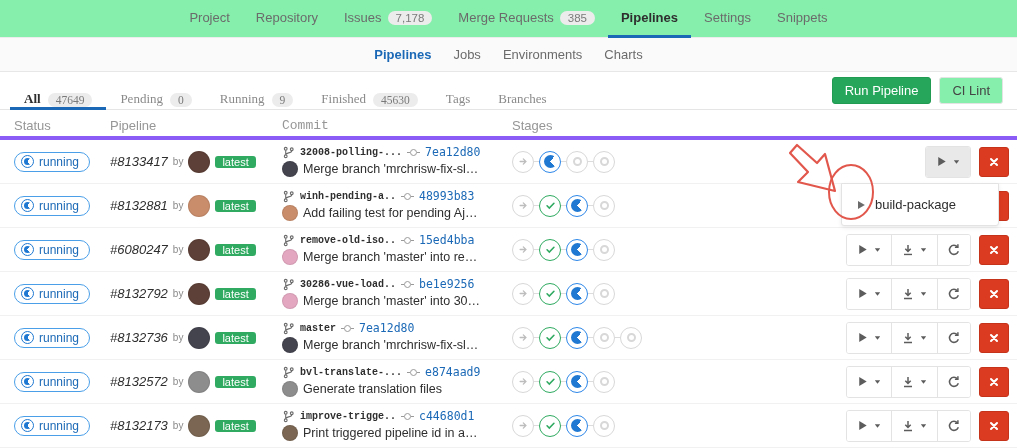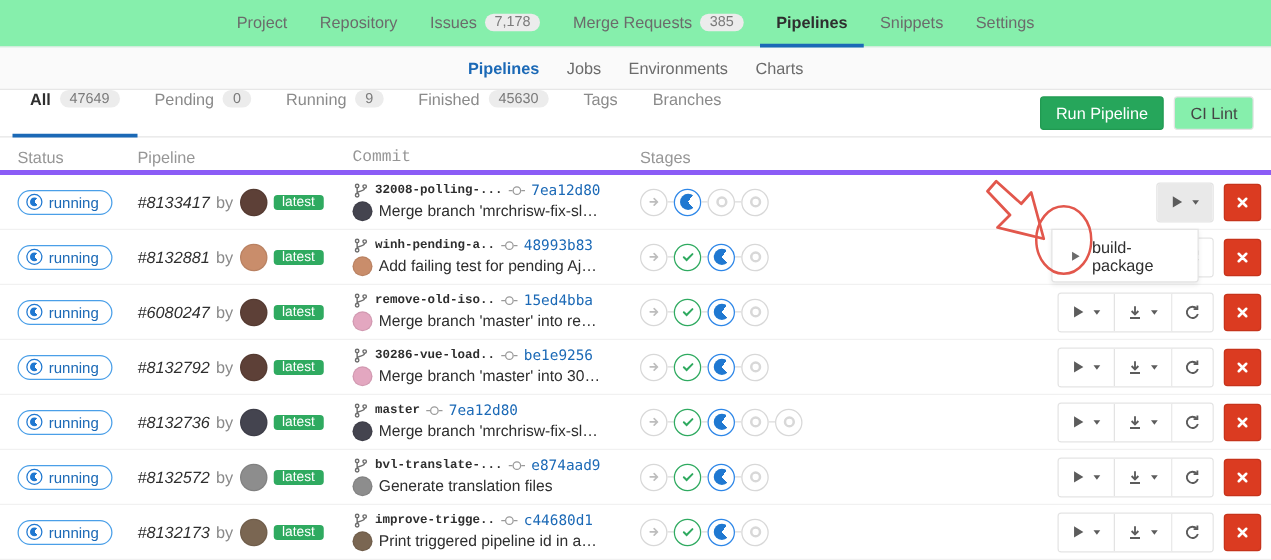--- a/index.html
+++ b/index.html
@@ -13,21 +13,21 @@
   .count-pill { background:#ececec; color:#7a7a7a; border-radius:9px; padding:1px 8px; font-size:11.5px; font-weight:normal; }
 
   
   .sub-nav { height:34px; background:#fafafa; border-bottom:1px solid #e7e7e7; display:flex; justify-content:center; align-items:center; gap:0; }
   .sub-nav .sub-item { font-size:13px; color:#6b6b6b; padding:0 11px; text-decoration:none; cursor:pointer; }
   .sub-nav .sub-item.active { color:#1b69b6; font-weight:bold; }
 
   
   .filter-bar { height:38px; border-bottom:1px solid #e5e5e5; display:flex; align-items:stretch; padding:0 10px; }
   .filter-tabs { display:flex; align-items:stretch; flex:1; }
-  .filter-tab { display:flex; align-items:flex-start; gap:7px; padding:0 14px; font-size:13px; color:#8a8a8a; border-bottom:3px solid transparent; margin-bottom:-1px; cursor:pointer; }
+  .filter-tab { display:flex; align-items:flex-end; gap:7px; padding:0 14px; font-size:13px; color:#8a8a8a; border-bottom:3px solid transparent; margin-bottom:-1px; cursor:pointer;font-family:Liberation Serif, serif; }
   .filter-tab.active { color:#2e2e2e; font-weight:bold; border-bottom-color:#1b69b6; }
   .filter-actions { display:flex; align-items:center; gap:8px; padding-right:4px; }
   .btn { font-size:13px; border-radius:3px; padding:5px 12px; cursor:pointer; border:1px solid transparent; background:#86efac; font-family:inherit; }
   .btn-green { background:#26a65b; border-color:#219a52; color:#fff; }
   .btn-outline { border-color:#e3e3e3; color:#444; }
 
   
   .table-header { position:relative; height:30px; border-bottom:4px solid #8b5cf6; }
   .table-header span { position:absolute; top:8px; font-size:13px; color:#969696; }
   .th-status { left:14px; } .th-pipeline { left:110px; } .th-commit { left:282px;font-family:Liberation Mono, monospace; } .th-stages { left:512px; }
@@ -39,21 +39,21 @@
   .pipeline-cell { left:110px; gap:5px; }
   .commit-cell { left:282px; flex-direction:column; align-items:flex-start; justify-content:center; gap:2px; }
   .stages-cell { left:512px; }
   .actions-cell { right:8px; gap:8px; }
 
   .status-badge { display:inline-flex; align-items:center; gap:5px; border:1px solid #4a9fe8; color:#1b69b6; border-radius:10px; padding:2px 10px 2px 6px; font-size:12px; cursor:pointer; background:#fff; }
   .ring { width:13px; height:13px; border-radius:50%; border:1px solid #1f78d1; position:relative; display:inline-block; flex:none; }
   .ring .moon { position:absolute; left:2px; top:2px; width:7px; height:7px; border-radius:50%; background:conic-gradient(from 140deg, #1f78d1 0deg 255deg, transparent 255deg 360deg); }
 
   .pid { font-size:13px; color:#2e2e2e; text-decoration:none; cursor:pointer;font-style:italic; }
-  .by-label { font-size:13px; color:#8a8a8a; }
+  .by-label { font-size:10px; color:#8a8a8a; }
   .avatar { width:22px; height:22px; border-radius:50%; display:inline-block; flex:none; cursor:pointer; box-shadow:inset 0 0 0 1px rgba(0,0,0,.08); }
   .avatar.sm { width:16px; height:16px; }
   .latest-badge { background:#2faa60; color:#fff; font-size:11px; border-radius:3px; padding:0 7px; }
 
   .commit-line { display:flex; align-items:center; gap:5px; line-height:1; }
   .branch-name { font-family:Liberation Mono, monospace; font-size:10px; font-weight:bold; color:#2e2e2e; text-decoration:none; cursor:pointer; }
   .sha-link { font-family:"DejaVu Sans Mono", monospace; font-size:11.5px; color:#1b69b6; text-decoration:none; cursor:pointer; }
   .commit-glyph { display:inline-flex; align-items:center; }
   .commit-glyph .l { width:3px; height:1px; background:#9a9a9a; }
   .commit-glyph .o { width:7px; height:7px; border:1.3px solid #9a9a9a; border-radius:50%; }
@@ -67,21 +67,21 @@
   .stage .moon-lg { width:13px; height:13px; border-radius:50%; background:conic-gradient(from 140deg, #1f78d1 0deg 255deg, transparent 255deg 360deg); }
   .connector { width:5px; height:1.5px; background:#dcdcdc; flex:none; }
 
   .btn-group { display:inline-flex; border:1px solid #e3e3e3; border-radius:3px; overflow:hidden; background:#fff; }
   .icon-btn { display:inline-flex; align-items:center; justify-content:center; gap:4px; height:30px; padding:0 9px; background:#fff; border:none; border-right:1px solid #e3e3e3; cursor:pointer; }
   .btn-group .icon-btn:last-child { border-right:none; }
   .icon-btn.open { background:#e9e9e9; }
   .cancel-btn { width:30px; height:30px; background:#db3b21; border:1px solid #c6331b; border-radius:3px; display:inline-flex; align-items:center; justify-content:center; cursor:pointer; }
 
   
-  .dropdown-panel { position:absolute; left:841px; top:183px; width:118px; height:43px; background:#fff; border:1px solid #e3e3e3; border-radius:0 0 3px 3px; box-shadow:0 2px 4px rgba(0,0,0,.08); z-index:6; display:flex; align-items:center; }
+  .dropdown-panel { position:absolute; left:841px; top:183px; width:158px; height:43px; background:#fff; border:1px solid #e3e3e3; border-radius:0 0 3px 3px; box-shadow:0 2px 4px rgba(0,0,0,.08); z-index:6; display:flex; align-items:center; }
   .dropdown-item { display:flex; align-items:center; gap:8px; padding:0 13px; font-size:13px; color:#2e2e2e; width:100%; cursor:pointer; }
 
   
   .annotation { position:absolute; left:770px; top:136px; width:140px; height:110px; z-index:10; pointer-events:none; }
 </style>
 </head>
 <body>
 
 <div id="app">
 
@@ -97,24 +97,24 @@
         <span class="count-pill">7,178</span>
       </a>
     <a class="nav-item">
         <span>Merge Requests</span>
         <span class="count-pill">385</span>
       </a>
     <a class="nav-item active">
         <span>Pipelines</span>
       </a>
     <a class="nav-item">
-        <span>Snippets</span>
+        <span>Settings</span>
       </a>
     <a class="nav-item">
-        <span>Settings</span>
+        <span>Snippets</span>
       </a>
   </nav>
 
   <nav class="sub-nav">
     <a class="sub-item active">Pipelines</a>
     <a class="sub-item">Jobs</a>
     <a class="sub-item">Environments</a>
     <a class="sub-item">Charts</a>
   </nav>
 

